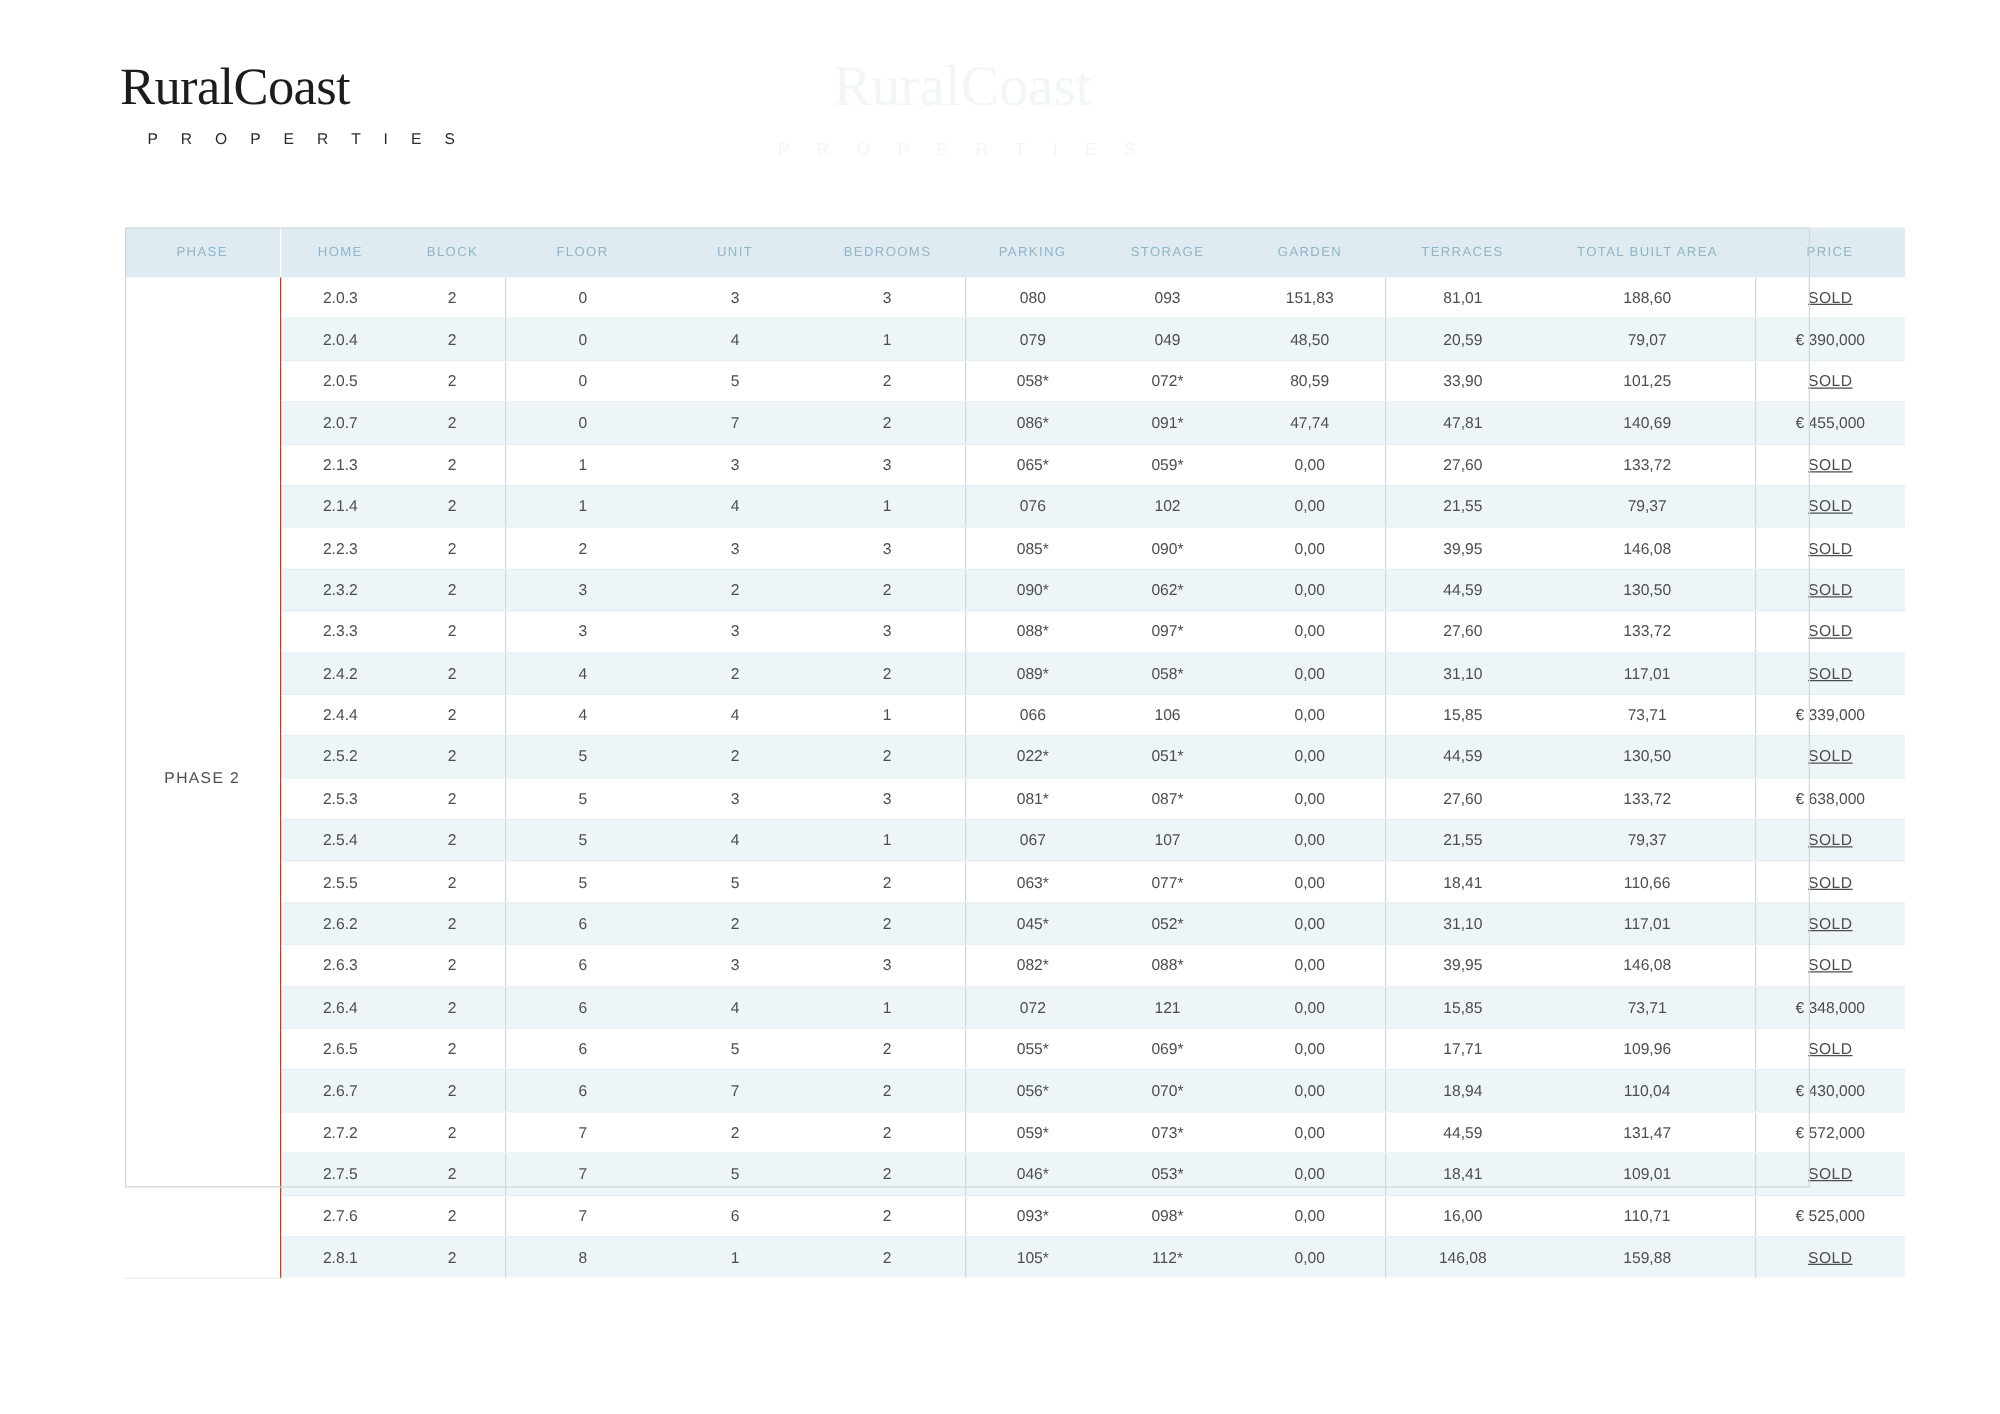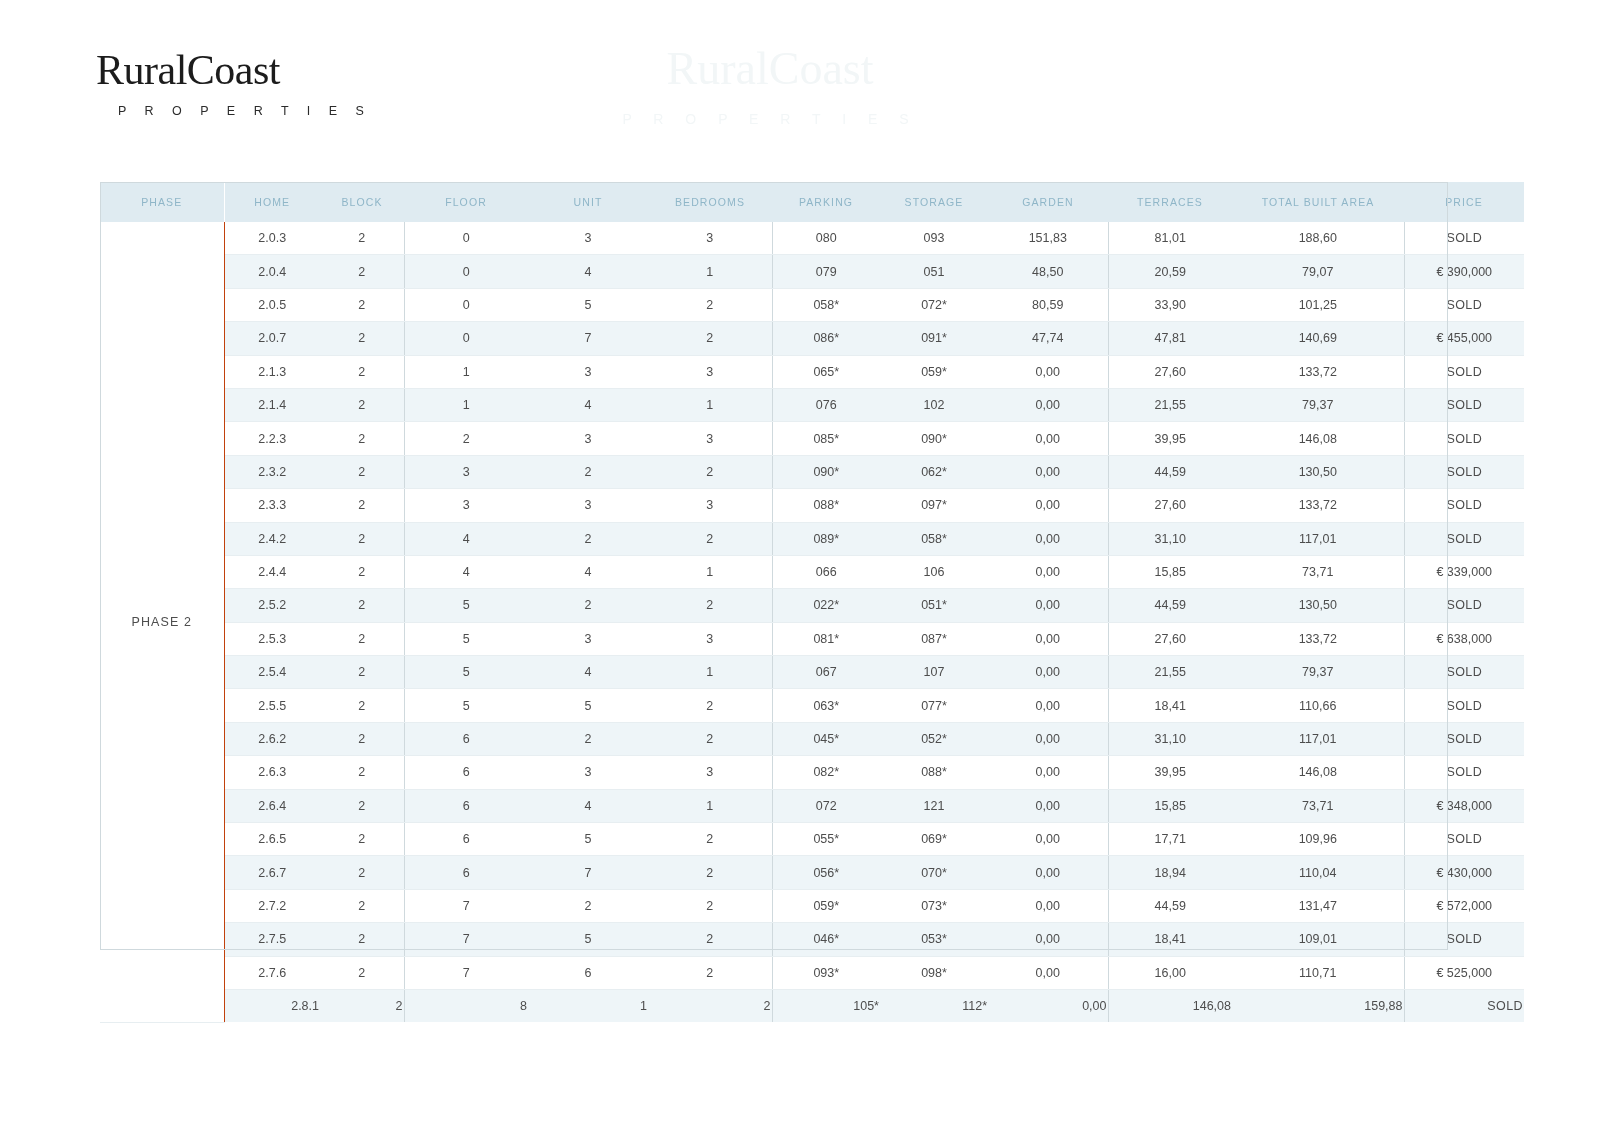--- a/index.html
+++ b/index.html
@@ -95,21 +95,20 @@
     color: #4d4d4d;
     text-align: center;
     vertical-align: middle;
     border-bottom: 1px solid #e7eef1;
   }
   tbody tr.alt td {
     background: #eef5f8;
   }
   tbody tr:last-child td {
     border-bottom: none;
-    text-align: right;
   }
 
   
   td.phase-cell {
     border-right: 1px solid #c2410c;
     border-bottom: none;
     color: #9cc0cf;
     font-size: 10.5px;
     letter-spacing: 1.1px;
     background: #ffffff !important;
@@ -128,20 +127,21 @@
     top: 182px;
     width: 1348px;
     height: 768px;
     border: 1px solid #cfd9dd;
     box-sizing: border-box;
     pointer-events: none;
   }
 
   .sold {
     letter-spacing: 0.4px;
+    text-decoration: underline;
   }
 </style>
 </head>
 <body>
 
 <div class="logo-block">
   <div class="logo-title">RuralCoast</div>
   <div class="logo-sub">P R O P E R T I E S</div>
 </div>
 
@@ -197,21 +197,21 @@
           <td>188,60</td>
           <td class="sep-left sold">SOLD</td>
         </tr>
         <tr class="alt">
           <td>2.0.4</td>
           <td>2</td>
           <td class="sep-left">0</td>
           <td>4</td>
           <td>1</td>
           <td class="sep-left">079</td>
-          <td>051</td>
+          <td>049</td>
           <td>48,50</td>
           <td class="sep-left">20,59</td>
           <td>79,07</td>
           <td class="sep-left">€ 390,000</td>
         </tr>
         <tr>
           <td>2.0.5</td>
           <td>2</td>
           <td class="sep-left">0</td>
           <td>5</td>

